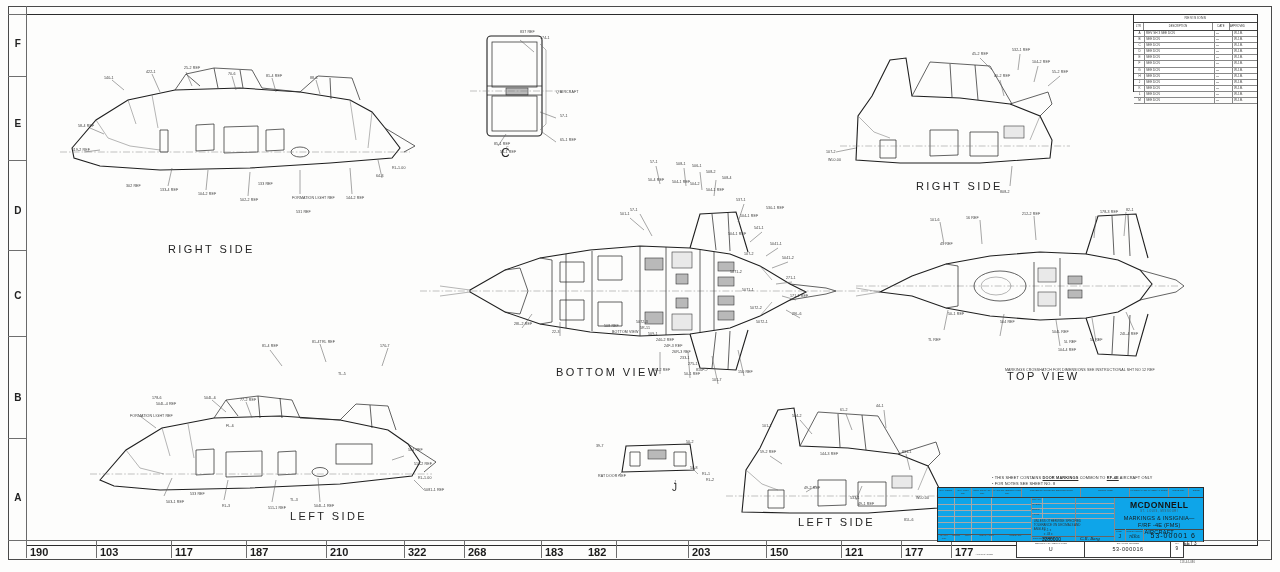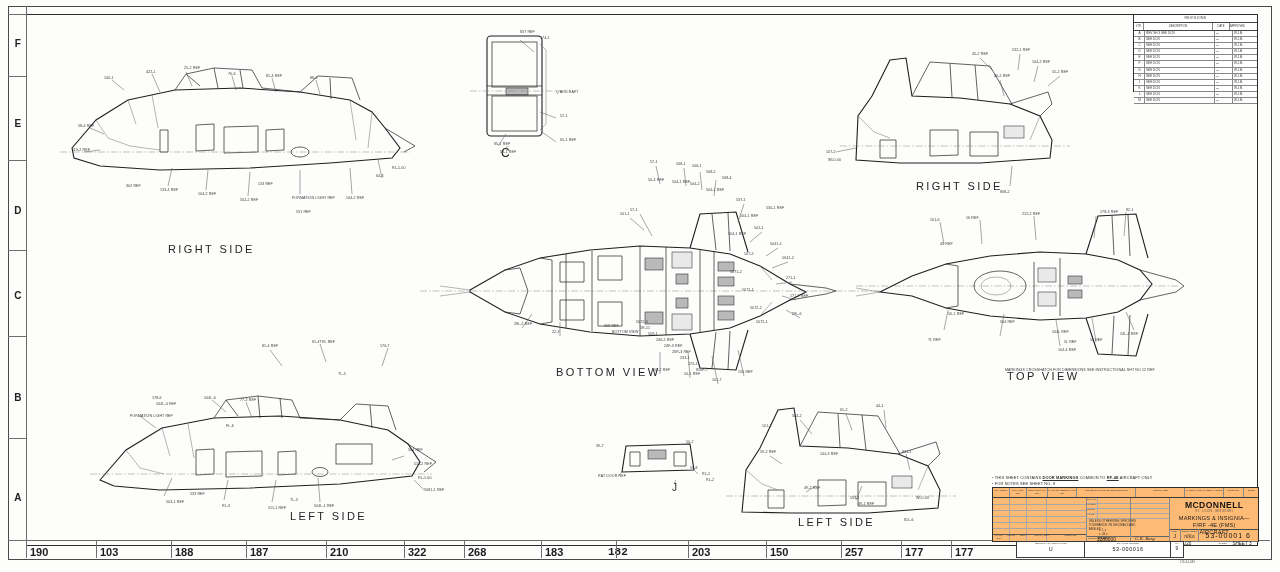--- a/index.html
+++ b/index.html
@@ -51,22 +51,22 @@
   .c1{width:9px;text-align:center;}
   .c2{width:68px;}
   .c3{width:16px;}
   .c5{width:15px;border-right:none !important;}
 
   
   #notes{position:absolute;left:992px;top:475px;font-size:3.9px;color:#2e2e2e;
          line-height:1.5;letter-spacing:.15px;}
   #notes .b{font-weight:bold;text-decoration:underline;}
 
-  #title-block{position:absolute;left:992px;top:487px;width:265px;height:53px;
-               border:1px solid #2b2b2b;background:#fdba74;}
+  #title-block{position:absolute;left:937px;top:487px;width:265px;height:53px;
+               border:1px solid #2b2b2b;background:#0ea5e9;}
   .tb-head{display:flex;height:9px;border-bottom:.8px solid #3a3a3a;}
   .tb-head .th{border-right:.6px solid #8a8a8a;font-size:2.5px;text-align:center;
                color:#3c3c3c;line-height:1.25;padding-top:1px;overflow:hidden;}
   .tb-body{display:flex;height:43px;}
   .tb-col{border-right:.6px solid #8a8a8a;position:relative;}
   .grid-rows{position:absolute;left:0;top:0;right:0;bottom:0;}
   .grid-rows i{position:absolute;left:0;right:0;border-top:.45px solid #a8a8a8;display:block;}
   .mc-brand{font-size:8.6px;font-weight:bold;letter-spacing:.4px;text-align:center;
             color:#151515;margin-top:1.5px;}
   .mc-sub{font-size:2.6px;text-align:center;color:#4a4a4a;letter-spacing:.6px;}
@@ -110,39 +110,39 @@
       <div class="zone-tick-h" style="top: 250px;"></div>
       <div class="zone-tick-h" style="top: 336px;"></div>
       <div class="zone-tick-h" style="top: 438px;"></div>
       <div class="zone-tick-h" style="top: 540px;"></div>
     </div>
   <div id="col-numbers">
       <div class="zone-num" style="left: 30px;">190</div>
       <div class="zone-tick-v" style="left: 26px;"></div>
       <div class="zone-num" style="left: 100px;">103</div>
       <div class="zone-tick-v" style="left: 96px;"></div>
-      <div class="zone-num" style="left: 175px;">188</div>
+      <div class="zone-num" style="left: 175px;">117</div>
       <div class="zone-tick-v" style="left: 171px;"></div>
       <div class="zone-num" style="left: 250px;">187</div>
       <div class="zone-tick-v" style="left: 246px;"></div>
       <div class="zone-num" style="left: 330px;">210</div>
       <div class="zone-tick-v" style="left: 326px;"></div>
       <div class="zone-num" style="left: 408px;">322</div>
       <div class="zone-tick-v" style="left: 404px;"></div>
       <div class="zone-num" style="left: 468px;">268</div>
       <div class="zone-tick-v" style="left: 464px;"></div>
       <div class="zone-num" style="left: 545px;">183</div>
       <div class="zone-tick-v" style="left: 541px;"></div>
-      <div class="zone-num" style="left: 608px; font-family: Liberation Mono, monospace;">182</div>
+      <div class="zone-num" style="left: 588px;">182</div>
       <div class="zone-tick-v" style="left: 616px;"></div>
       <div class="zone-num" style="left: 692px;">203</div>
       <div class="zone-tick-v" style="left: 688px;"></div>
       <div class="zone-num" style="left: 770px;">150</div>
       <div class="zone-tick-v" style="left: 766px;"></div>
-      <div class="zone-num" style="left: 845px;">257</div>
+      <div class="zone-num" style="left: 845px;">121</div>
       <div class="zone-tick-v" style="left: 841px;"></div>
       <div class="zone-num" style="left: 905px;">177</div>
       <div class="zone-tick-v" style="left: 901px;"></div>
       <div class="zone-num" style="left: 955px;">177</div>
       <div class="zone-tick-v" style="left: 951px;"></div>
       <div class="zone-num" style="left: 1040px;">176</div>
       <div class="zone-tick-v" style="left: 1036px;"></div>
       <div class="zone-num" style="left: 1112px;">175</div>
       <div class="zone-tick-v" style="left: 1108px;"></div>
     </div>

